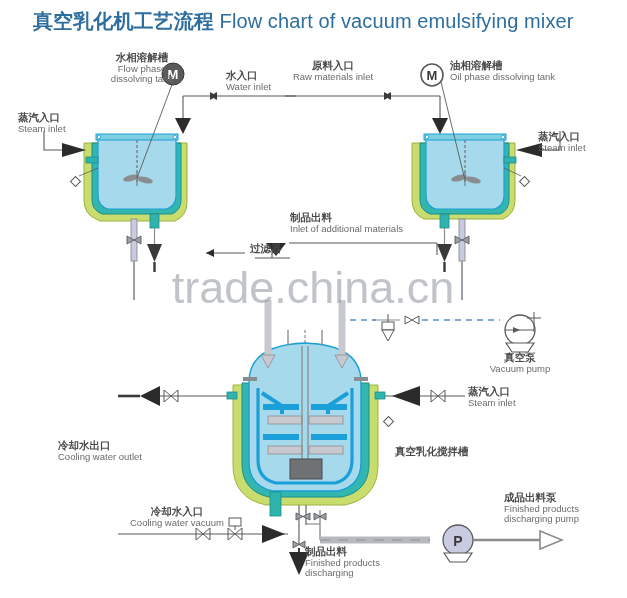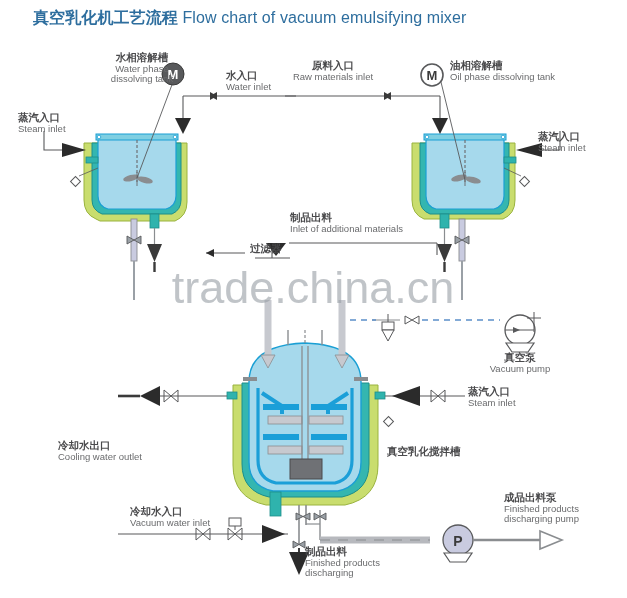--- a/index.html
+++ b/index.html
@@ -25,21 +25,21 @@
     position:absolute;
     left:0; top:0;
     width:627px; height:598px;
     pointer-events:none;
   }
   #title{
     position:absolute;
     left:33px;
     top:8px;
     width:580px;
-    font-size:16px;
+    font-size:20px;
     color:#2e6e9e;
     letter-spacing:0.1px;
     white-space:nowrap;
   }
   #title .cn{ font-weight:bold; }
   #title .en{ font-weight:normal; }
   .lbl{
     position:absolute;
     color:#58595b;
     line-height:1.12;
@@ -310,21 +310,21 @@
     </g>
 
   </svg>
 
   <svg class="wm" viewBox="0 0 627 598">
     <text id="wm-text" x="313" y="303" text-anchor="middle" font-family="Liberation Sans, sans-serif" font-size="45" fill="#9aa0a6" fill-opacity="0.62">trade.china.cn</text>
   </svg>
 
   <div class="lbl c" style="left:82px; top:52px; width:120px;">
     <span class="cn">水相溶解槽</span>
-    <span class="en">Water phase</span>
+    <span class="en">Flow phase</span>
     <span class="en">dissolving tank</span>
   </div>
 
   <div class="lbl l" style="left:226px; top:70px;">
     <span class="cn">水入口</span>
     <span class="en">Water inlet</span>
   </div>
 
   <div class="lbl l" style="left:18px; top:112px;">
     <span class="cn">蒸汽入口</span>
@@ -363,27 +363,27 @@
   <div class="lbl l" style="left:58px; top:404px;margin-top:36px;">
     <span class="cn">冷却水出口</span>
     <span class="en">Cooling water outlet</span>
   </div>
 
   <div class="lbl l" style="left:468px; top:386px;">
     <span class="cn">蒸汽入口</span>
     <span class="en">Steam inlet</span>
   </div>
 
-  <div class="lbl l" style="left:387px; top:446px;">
+  <div class="lbl l" style="left:395px; top:446px;">
     <span class="cn">真空乳化搅拌槽</span>
   </div>
 
-  <div class="lbl l" style="left:130px; top:506px;">
+  <div class="lbl l" style="left:130px; top:506px;text-align:center;">
     <span class="cn">冷却水入口</span>
-    <span class="en">Vacuum water inlet</span>
+    <span class="en">Cooling water vacuum</span>
   </div>
 
   <div class="lbl l" style="left:305px; top:546px;">
     <span class="cn">制品出料</span>
     <span class="en">Finished products</span>
     <span class="en">discharging</span>
   </div>
 
   <div class="lbl l" style="left:468px; top:492px;margin-left:36px;">
     <span class="cn">成品出料泵</span>

